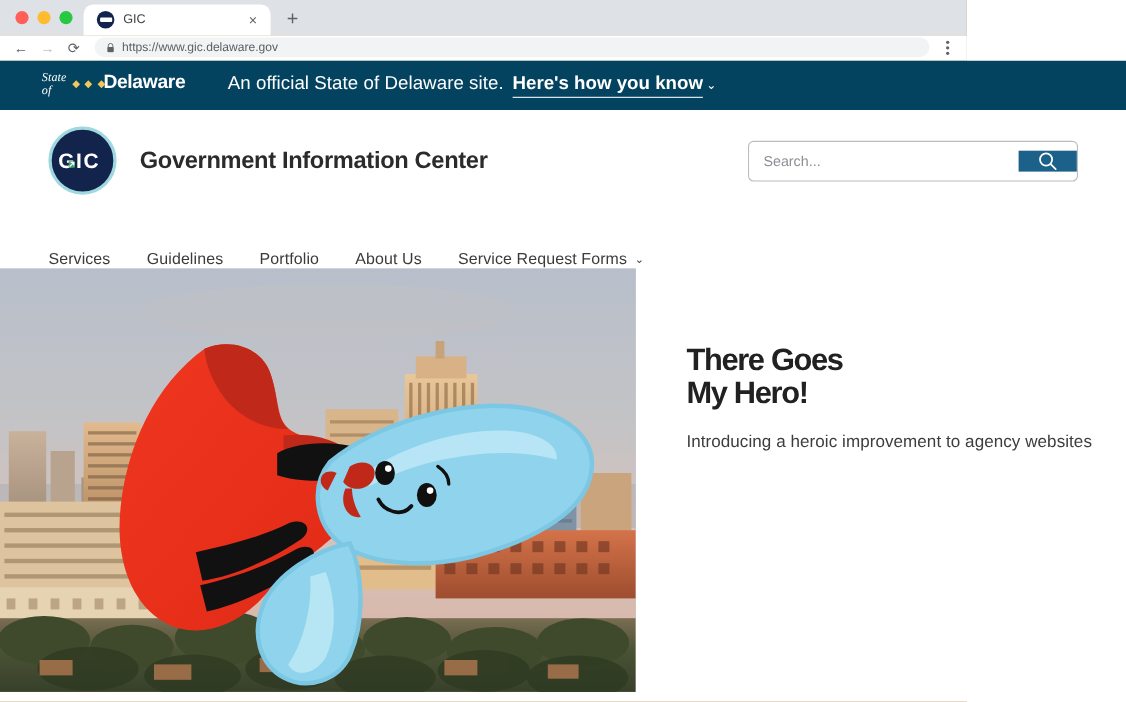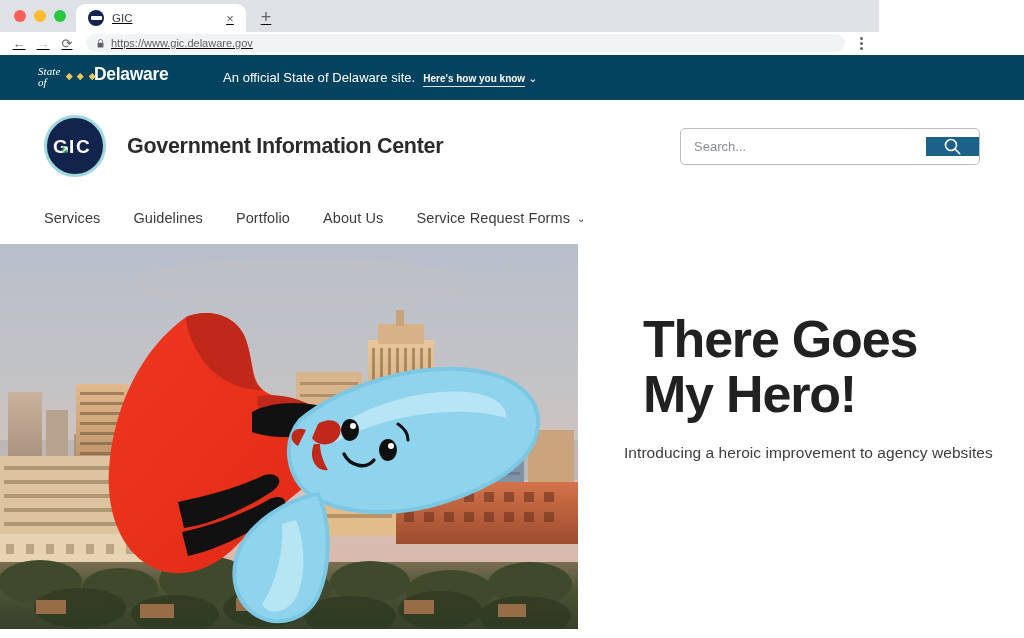--- a/index.html
+++ b/index.html
@@ -13,21 +13,20 @@
     font-family: "Liberation Sans", sans-serif;
     -webkit-font-smoothing: antialiased;
   }
 
   
   .browser {
     width: 879px;
     height: 638px;
     position: relative;
     background: #a16207;
-    text-decoration: underline;
   }
 
   .chrome-tabstrip {
     height: 32px;
     background: #dee1e6;
     display: flex;
     align-items: flex-end;
     padding-left: 10px;
     position: relative;
   }
@@ -206,27 +205,26 @@
     letter-spacing: -0.3px;
     color: #ffffff;
   }
   .banner-text-wrap {
     margin-left: 73px;
     display: flex;
     align-items: baseline;
     gap: 8px;
   }
   .banner-text {
-    font-size: 13px;
+    font-size: 17px;
     color: #ffffff;
     letter-spacing: 0.05px;
-    margin-left: 16px;
   }
   .banner-link {
-    font-size: 10px;
+    font-size: 17px;
     font-weight: 700;
     color: #ffffff;
     border-bottom: 1px solid rgba(255,255,255,0.85);
     padding-bottom: 2px;
     cursor: pointer;
     display: inline-block;
   }
   .banner-chevron {
     font-size: 11px;
     color: #ffffff;
@@ -296,21 +294,21 @@
     display: flex;
     align-items: center;
     justify-content: center;
     cursor: pointer;
   }
 
   
   .main-nav {
     height: 52px;
     display: flex;
-    align-items: center;
+    align-items: flex-end;
     padding: 0 44px;
     gap: 33px;
     background: #ffffff;
   }
   .nav-item {
     font-size: 14.5px;
     color: #3b3b3b;
     white-space: nowrap;
     cursor: pointer;
     display: flex;
@@ -337,28 +335,27 @@
     background: #b9bfc9;
   }
   .hero-media svg { display: block; width: 100%; height: 100%; }
 
   .hero-copy {
     flex: 1;
     padding: 68px 0 0 46px;
     background: #ffffff;
   }
   .hero-title {
-    font-size: 52px;
+    font-size: 28px;
     font-weight: 700;
     line-height: 1.06;
     color: #212121;
     letter-spacing: -1.2px;
     white-space: pre-line;
     margin-bottom: 22px;
-    margin-left: 19px;
   }
   .hero-sub {
     font-size: 15.5px;
     color: #3d3d3d;
     letter-spacing: 0.05px;
     margin-bottom: 22px;
   }
   .hero-cta {
     display: inline-flex;
     align-items: center;

